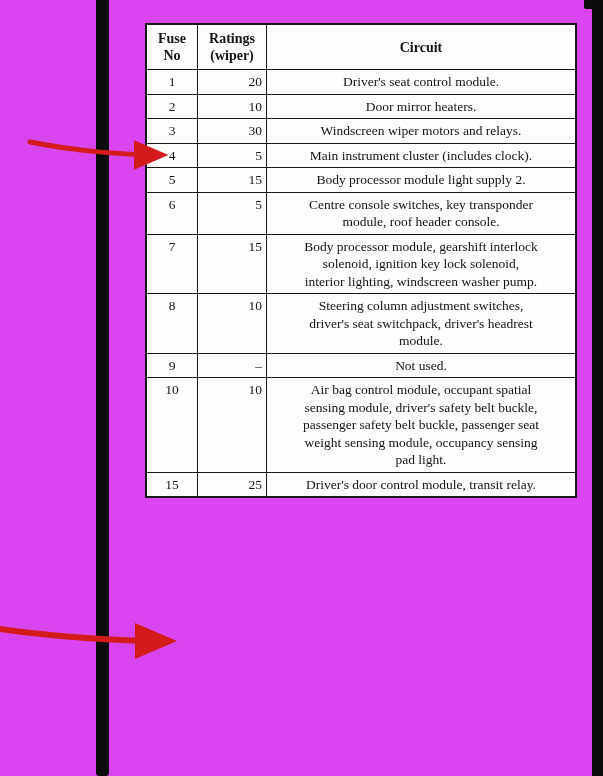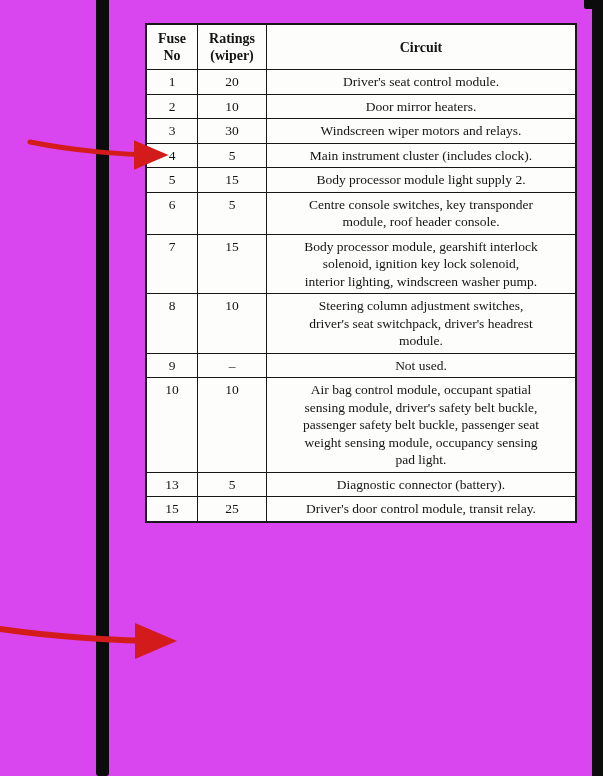--- a/index.html
+++ b/index.html
@@ -36,21 +36,21 @@
     padding:5px 2px;
     white-space:pre-line;
   }
   #fuse-table td{
     font-size:13.5px;
     line-height:17.5px;
     vertical-align:top;
     padding:3px 4px;
   }
   .c-fuse{width:46px;text-align:center;}
-  .c-rating{width:64px;text-align:center;}
+  .c-rating{width:64px;text-align:right;}
   .c-circuit{width:294px;text-align:center;padding:3px 7px !important;white-space:pre-line;}
 
   #arrows{
     position:absolute;left:0;top:0;width:603px;height:776px;
     pointer-events:none;
   }
 </style>
 </head>
 <body>
 
@@ -135,25 +135,20 @@
       <td class="c-rating">10</td>
       <td class="c-circuit">Air bag control module, occupant spatial
 sensing module, driver's safety belt buckle,
 passenger safety belt buckle, passenger seat
 weight sensing module, occupancy sensing
 pad light.</td>
     </tr>
 
 
 
-    <tr>
-      <td class="c-fuse">13</td>
-      <td class="c-rating">5</td>
-      <td class="c-circuit">Diagnostic connector (battery).</td>
-    </tr>
 
 
     <tr>
       <td class="c-fuse">15</td>
       <td class="c-rating">25</td>
       <td class="c-circuit">Driver's door control module, transit relay.</td>
     </tr>
 
   </tbody>
   </table>

